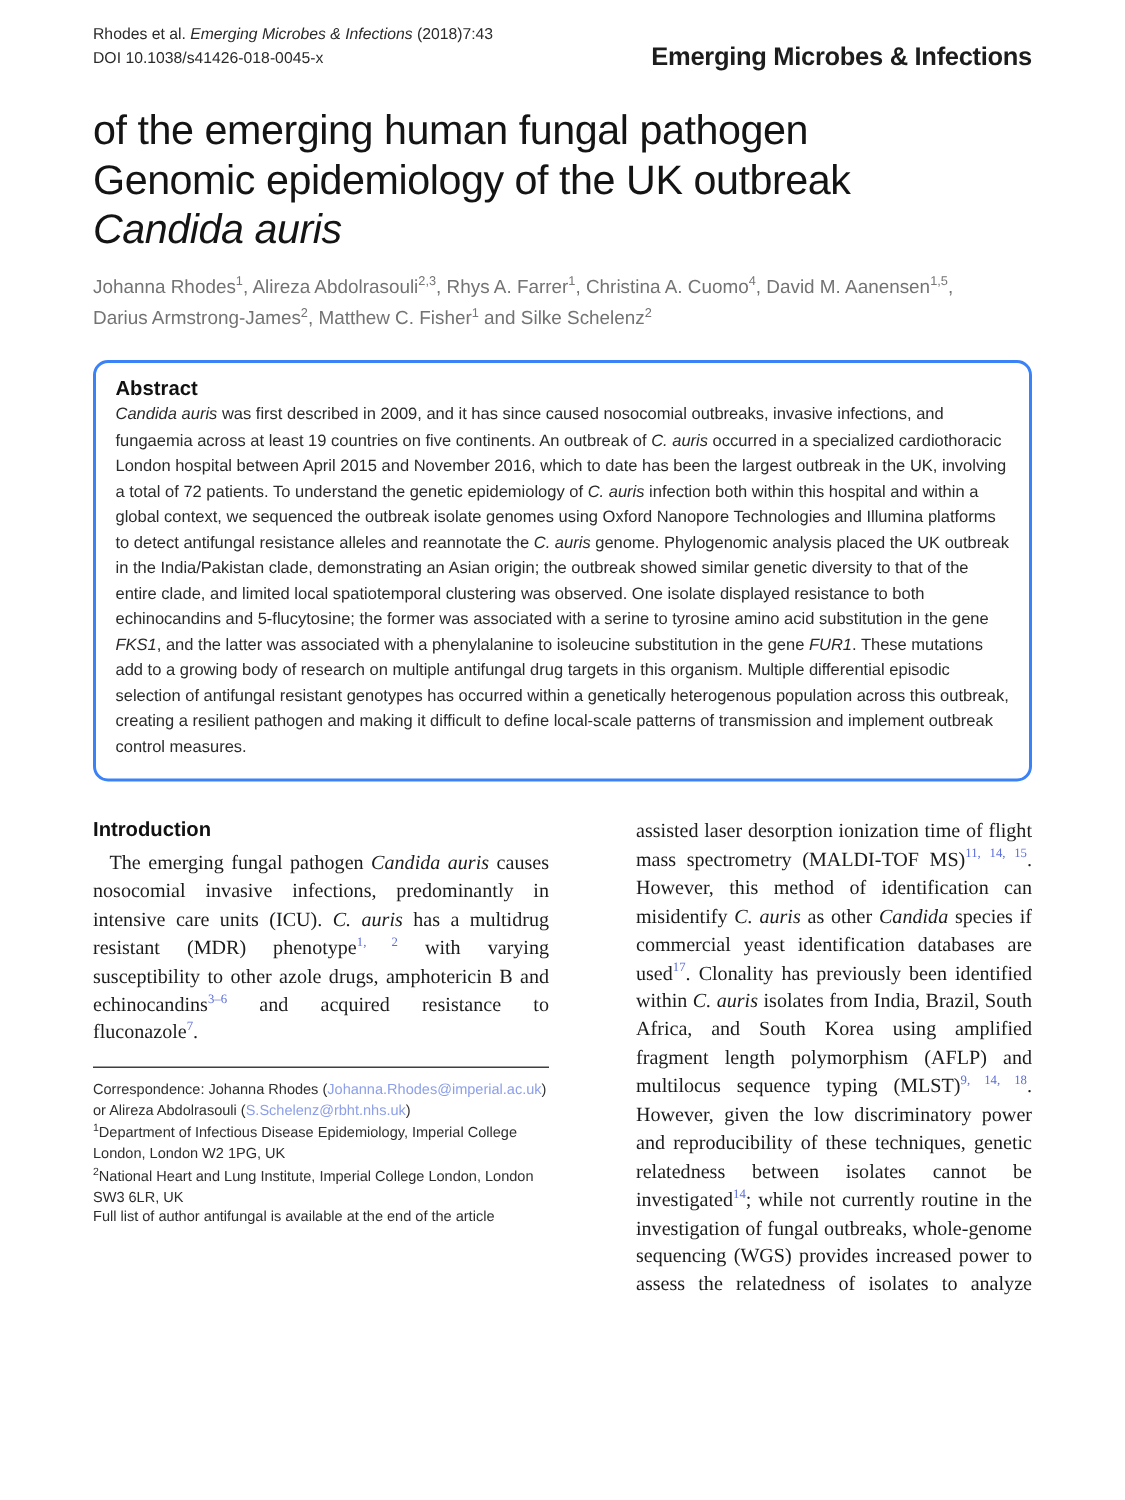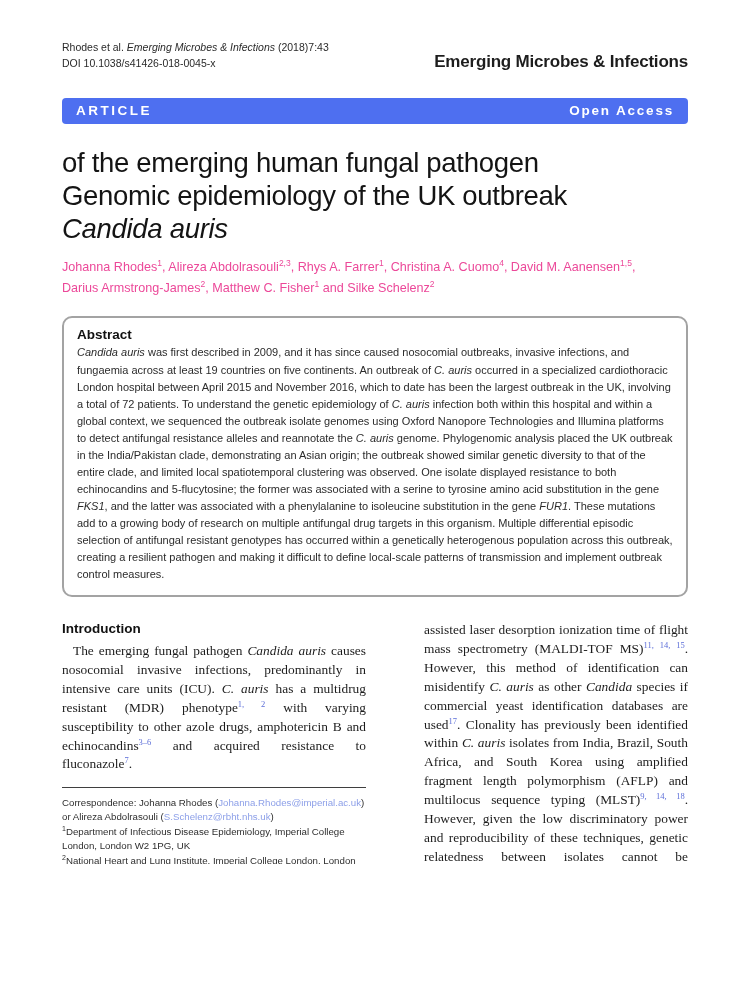--- a/index.html
+++ b/index.html
@@ -1,39 +1,39 @@
 <!DOCTYPE html>
 <html><head>
 <meta charset="utf-8">
 <style>
   html,body { margin:0; padding:0; background:#ffffff; }
   .page {
     width:750px; height:864px; box-sizing:border-box;
-    padding:40px 62px 0 62px;
+    padding:16px 62px 0 62px;
     font-family:"Liberation Sans", sans-serif;
     color:#231f20; position:relative; overflow:hidden; background:#fff;
   }
   
   .header-row { display:flex; justify-content:space-between; align-items:flex-end; }
   .cite-block { font-size:10.5px; line-height:1.5; color:#2a2a2a; }
   .journal-name { font-size:17px; font-weight:700; color:#1d1d1d; letter-spacing:-0.2px; }
   
   .banner {
     margin-top:26px; background:#4e6ff0; border-radius:4px; color:#fff;
     display:flex; justify-content:space-between; align-items:center;
     padding:5px 14px 6px 14px; font-size:13.5px; font-weight:bold;
   }
   .article-label { letter-spacing:2.5px; }
   .open-access { letter-spacing:1.8px; }
   
   .title { margin-top:22px; font-size:27.5px; line-height:1.21; color:#141414; letter-spacing:-0.3px; }
-  .authors { margin-top:12px; font-size:12.6px; line-height:1.62; color:#ec4899; }
+  .authors { margin-top:12px; font-size:12.6px; line-height:1.62; color:#737373; }
   .authors sup { font-size:8.5px; }
   
-  .abstract { margin-top:18px; border:2px solid #a3a3a3; border-radius:10px; padding:9px 13px 12px 13px; }
+  .abstract { margin-top:18px; border:2px solid #3b82f6; border-radius:10px; padding:9px 13px 12px 13px; }
   .abstract h3 { margin:0 0 2px 0; font-size:13.5px; color:#111; }
   .abstract p { margin:0; font-size:11px; line-height:1.55; color:#2b2b2b; }
   
   .columns { display:flex; gap:18px; margin-top:24px; }
   .col { flex:1; min-width:0; }
   h2.section { font-size:13.5px; margin:0 0 6px 0; font-family:"Liberation Sans", sans-serif; color:#111; }
   .body-text { font-family:"Liberation Serif", serif; font-size:13.4px; line-height:1.41; text-align:justify; color:#1c1c1c; }
   .body-text p { margin:0; text-indent:11px; }
   .body-text p.noindent { text-indent:0;margin-left:40px; }
   sup.ref { color:#5c6ed8; font-size:8.5px; line-height:0; }
@@ -49,24 +49,20 @@
 <div class="page">
 
   <div class="header-row">
     <div class="cite-block">
       <div>Rhodes et al. <i>Emerging Microbes &amp; Infections</i> (2018)7:43</div>
       <div>DOI 10.1038/s41426-018-0045-x</div>
     </div>
     <div class="journal-name">Emerging Microbes &amp; Infections</div>
   </div>
 
-  <div class="banner">
-    <span class="article-label">ARTICLE</span>
-    <span class="open-access">Open Access</span>
-  </div>
 
   <div class="title">
     <div>of the emerging human fungal pathogen</div>
     <div>Genomic epidemiology of the UK outbreak</div>
     <div><i>Candida auris</i></div>
   </div>
 
   <div class="authors">Johanna Rhodes<sup>1</sup>, Alireza Abdolrasouli<sup>2,3</sup>, Rhys A. Farrer<sup>1</sup>, Christina A. Cuomo<sup>4</sup>, David M. Aanensen<sup>1,5</sup>,<br>Darius Armstrong-James<sup>2</sup>, Matthew C. Fisher<sup>1</sup> and Silke Schelenz<sup>2</sup></div>
 
   <div class="abstract">

